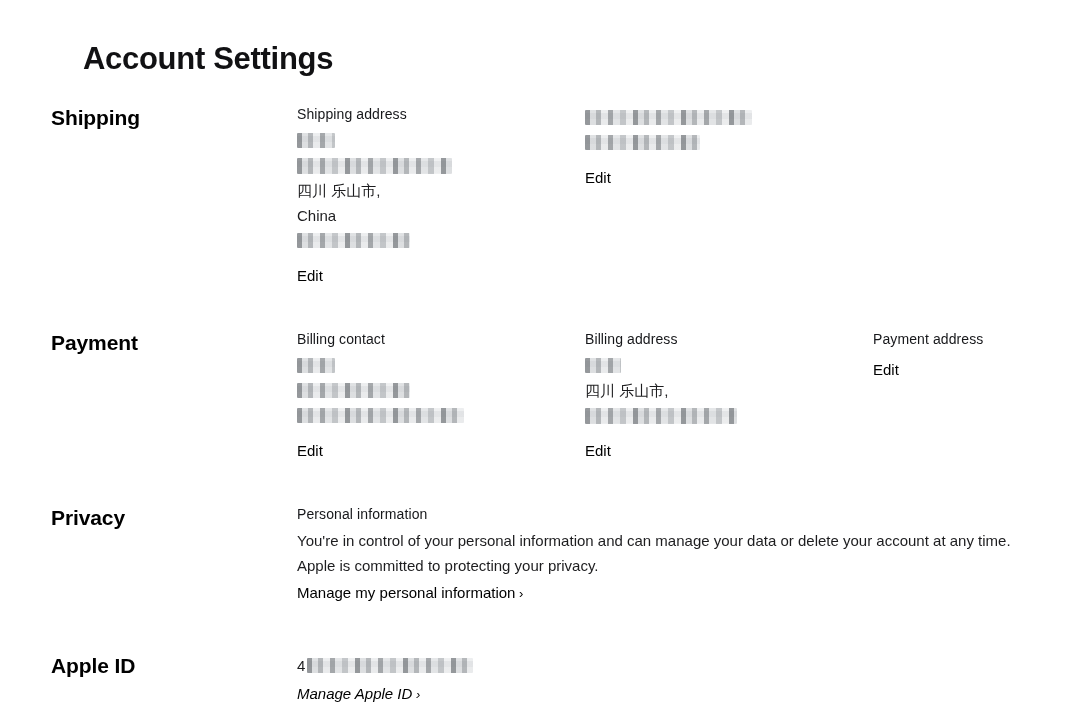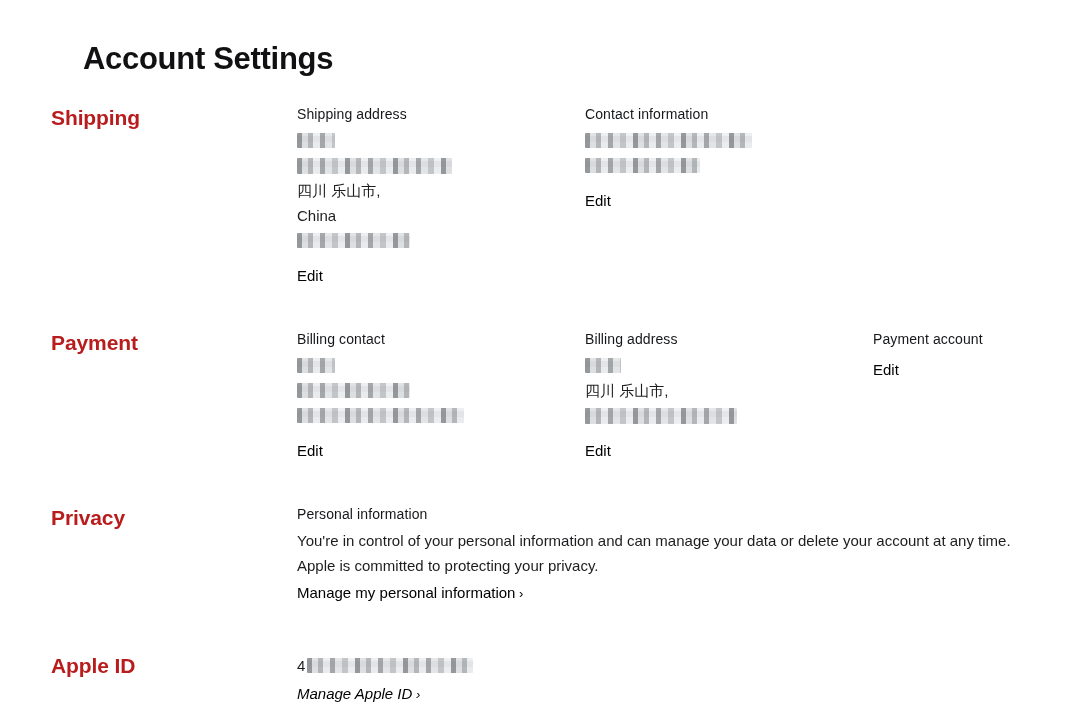--- a/index.html
+++ b/index.html
@@ -42,21 +42,21 @@
     left: 0;
     width: 1069px;
   }
   .section-label {
     position: absolute;
     left: 51px;
     top: 0;
     font-size: 21px;
     font-weight: bold;
     letter-spacing: -0.1px;
-    color: #b91c1c;
+    color: #000000;
     line-height: 26px;
     white-space: nowrap;
   }
 
   .col {
     position: absolute;
     top: 0;
   }
   .col-1 { left: 297px; width: 275px; }
   .col-2 { left: 585px; width: 275px; }
@@ -165,21 +165,20 @@
       <div class="line">四川 乐山市,</div>
       <div class="line">China</div>
       <div class="redline">
         <span class="redacted" style="width:113px;"></span>
       </div>
 
       <a class="link link-edit">Edit</a>
     </div>
 
     <div class="col col-2">
-      <div class="sub-head">Contact information</div>
 
       <div class="redline">
         <span class="redacted" style="width:167px;"></span>
       </div>
       <div class="redline">
         <span class="redacted" style="width:115px;"></span>
       </div>
 
       <a class="link link-edit">Edit</a>
     </div>
@@ -212,21 +211,21 @@
       </div>
       <div class="line">四川 乐山市,</div>
       <div class="redline">
         <span class="redacted tall" style="width:152px;"></span>
       </div>
 
       <a class="link link-edit">Edit</a>
     </div>
 
     <div class="col col-3">
-      <div class="sub-head">Payment account</div>
+      <div class="sub-head">Payment address</div>
       <a class="link" style="margin-top:6px;">Edit</a>
     </div>
   </div>
 
   <div class="section" style="top:505px;">
     <div class="section-label">Privacy</div>
 
     <div class="col col-wide">
       <div class="sub-head">Personal information</div>
       <div class="body-copy">You're in control of your personal information and can manage your data or delete your account at any time. Apple is committed to protecting your privacy.</div>

